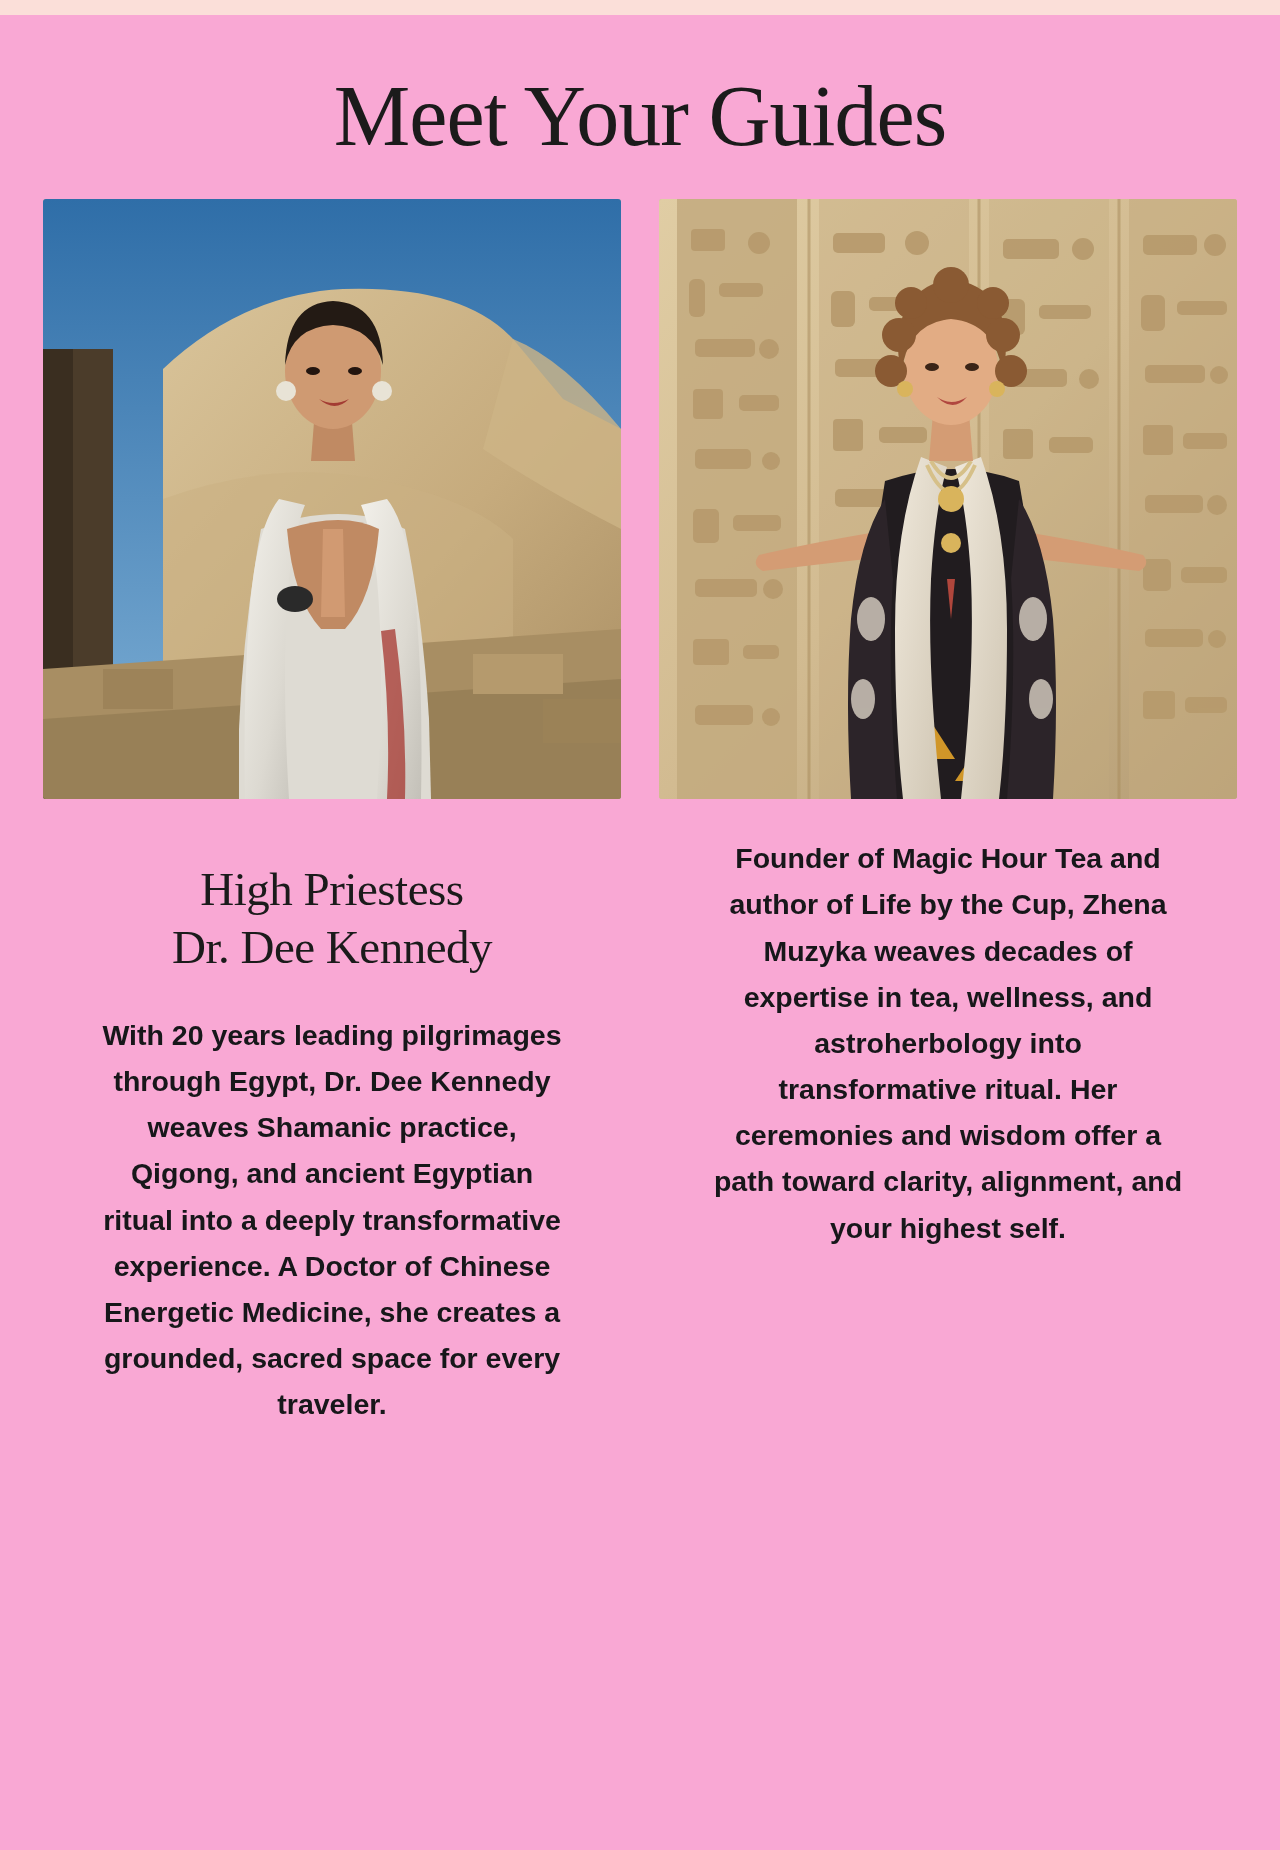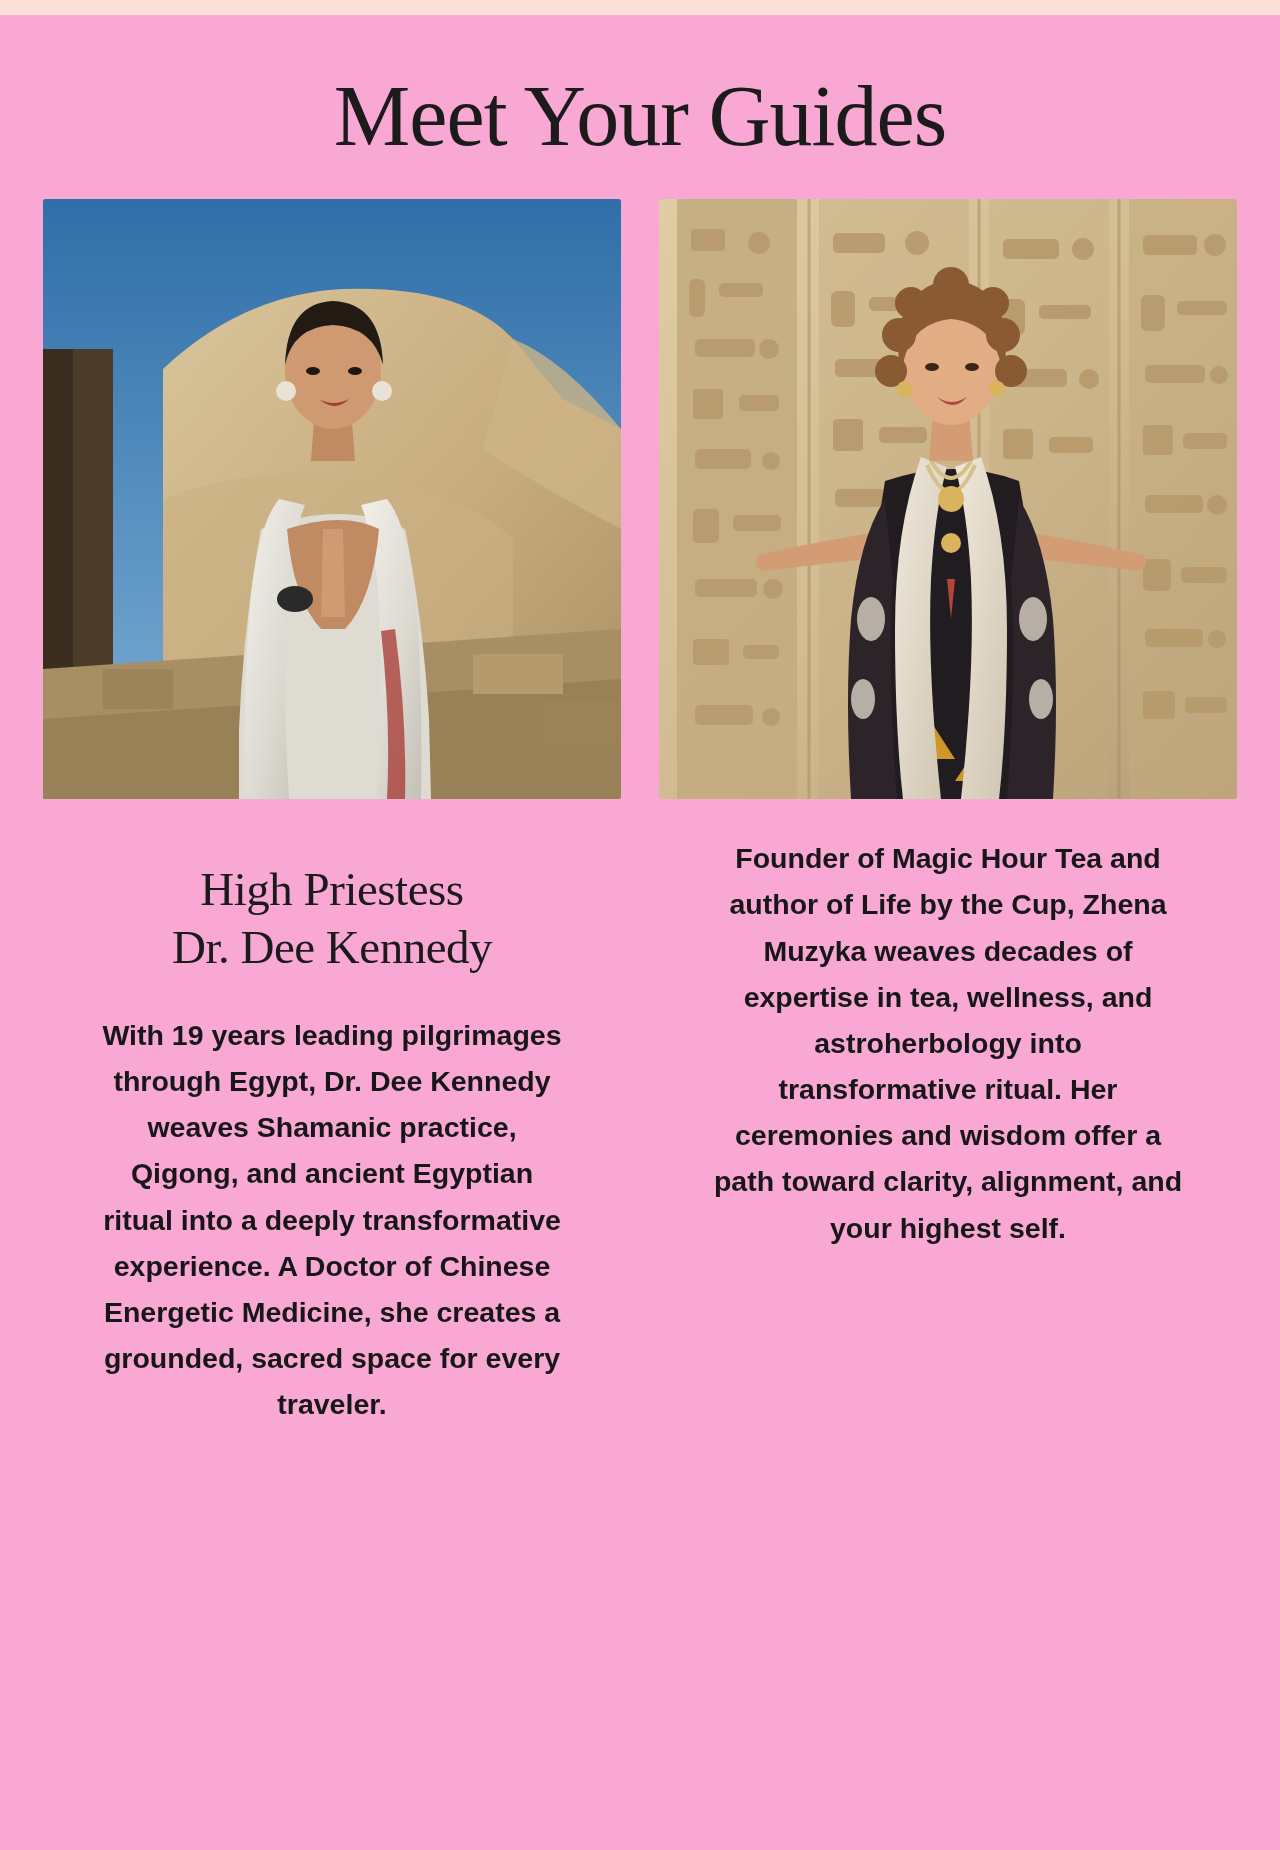--- a/index.html
+++ b/index.html
@@ -143,21 +143,21 @@
             <ellipse cx="312" cy="172" rx="7" ry="4" fill="#23150f"></ellipse>
             <path d="M276 200 Q290 208 306 200 Q292 214 276 200 Z" fill="#a33c33"></path>
 
             <circle cx="243" cy="192" r="10" fill="#e8e3d6"></circle>
             <circle cx="339" cy="192" r="10" fill="#e8e3d6"></circle>
           </g>
         </svg>
       </div>
       <div class="guide-title">High Priestess
 Dr. Dee Kennedy</div>
-      <div class="guide-bio">With 19 years leading pilgrimages through Egypt, Dr. Dee Kennedy weaves Shamanic practice, Qigong, and ancient Egyptian ritual into a deeply transformative experience. A Doctor of Chinese Energetic Medicine, she creates a grounded, sacred space for every traveler.</div>
+      <div class="guide-bio">With 20 years leading pilgrimages through Egypt, Dr. Dee Kennedy weaves Shamanic practice, Qigong, and ancient Egyptian ritual into a deeply transformative experience. A Doctor of Chinese Energetic Medicine, she creates a grounded, sacred space for every traveler.</div>
     </div>
 
     <div class="guide-col">
       <div class="photo">
         <svg viewBox="0 0 578 600" preserveAspectRatio="xMidYMid slice" aria-hidden="true">
           <defs>
             <linearGradient id="wall2" x1="0" y1="0" x2="1" y2="1">
               <stop offset="0%" stop-color="#e0cda4"></stop>
               <stop offset="50%" stop-color="#d2bb91"></stop>
               <stop offset="100%" stop-color="#b59d75"></stop>

